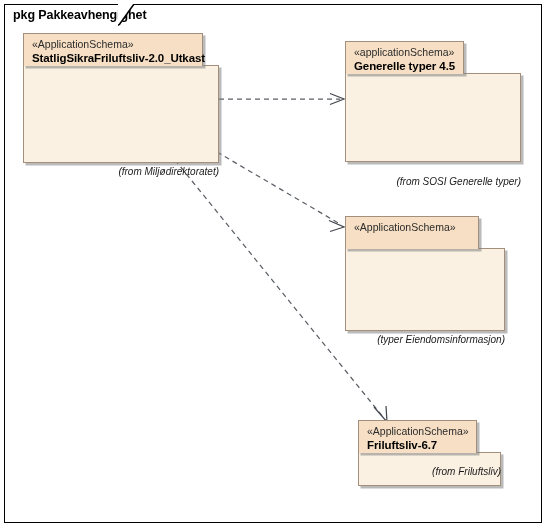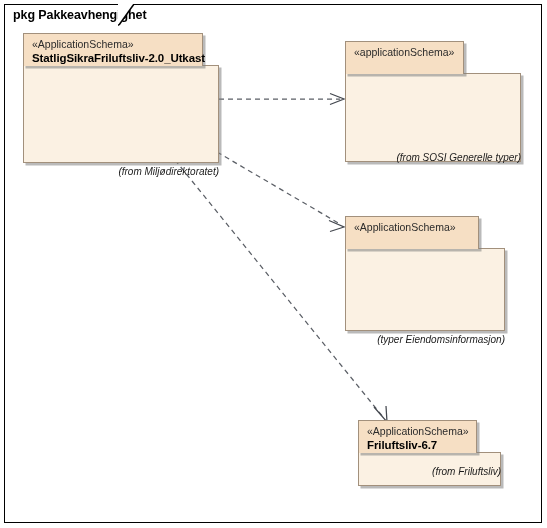--- a/index.html
+++ b/index.html
@@ -177,23 +177,24 @@
       <div class="stereotype">«ApplicationSchema»</div>
       <div class="pkg-name">StatligSikraFriluftsliv-2.0_Utkast</div>
     </div>
   </div>
   <div class="from-label" style="left:23px; top:166px; width:196px;">(from Miljødirektoratet)</div>
 
   <div class="pkg" style="left:345px; top:41px; width:176px; height:121px;">
     <div class="pkg-body" style="top:32px; width:176px; height:89px;"></div>
     <div class="pkg-header" style="width:119px; height:33px;">
       <div class="stereotype">«applicationSchema»</div>
-    </div>
-  </div>
-  <div class="from-label" style="left:345px; top:152px; width:176px;">(from SOSI Generelle typer)</div>
+      <div class="pkg-name">Generelle typer 4.5</div>
+    </div>
+  </div>
+  <div class="from-label" style="left:345px; top:176px; width:176px;">(from SOSI Generelle typer)</div>
 
   <div class="pkg" style="left:345px; top:216px; width:160px; height:115px;">
     <div class="pkg-body" style="top:32px; width:160px; height:83px;"></div>
     <div class="pkg-header" style="width:134px; height:33px;">
       <div class="stereotype">«ApplicationSchema»</div>
     </div>
   </div>
   <div class="from-label" style="left:345px; top:334px; width:160px;">(typer Eiendomsinformasjon)</div>
 
   <div class="pkg" style="left:358px; top:420px; width:143px; height:66px;">

